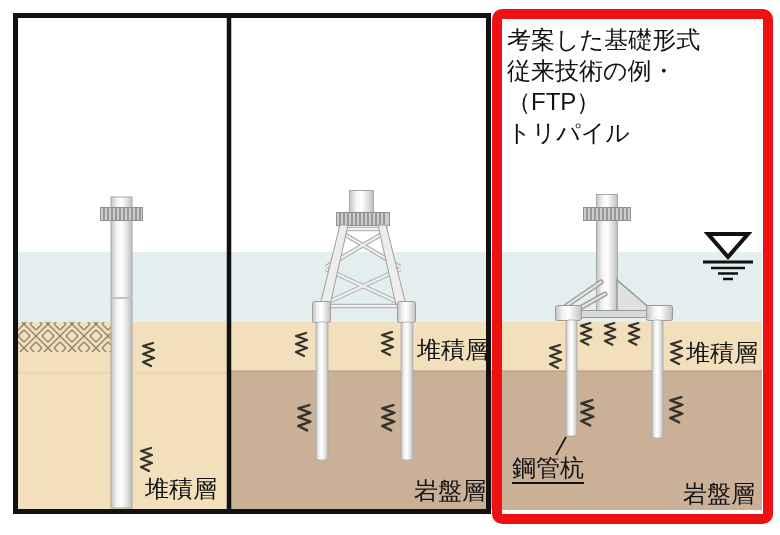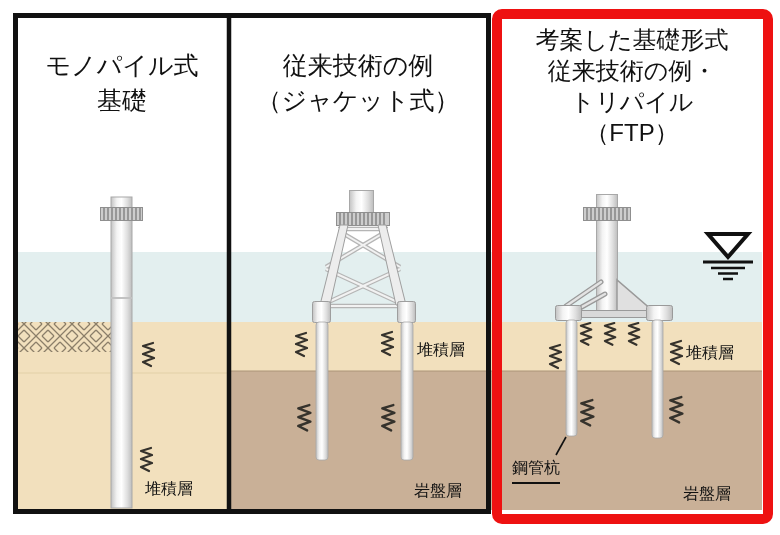--- a/index.html
+++ b/index.html
@@ -1,21 +1,21 @@
 <!DOCTYPE html>
 <html style="--water: #e3efef; --sediment: #f2e0bd; --bedrock: #c9b097; --highlight: #ee1111; --frame: #111111;"><head>
 <meta charset="utf-8">
 <style>
   html,body{margin:0;padding:0;background:#ffffff;}
   #stage{position:relative;width:780px;height:535px;background:#ffffff;overflow:hidden;
          font-family:"Liberation Sans","DejaVu Sans",sans-serif;color:#111;}
   #scene{position:absolute;left:0;top:0;}
-  .title{position:absolute;text-align:center;font-size:25px;line-height:35px;color:#111;white-space:nowrap;}
+  .title{position:absolute;text-align:left;font-size:25px;line-height:35px;color:#111;white-space:nowrap;}
   .title.small{font-size:24px;line-height:31px;}
-  .label{position:absolute;font-size:16px;line-height:26px;color:#111;white-space:nowrap;}
+  .label{position:absolute;font-size:24px;line-height:26px;color:#111;white-space:nowrap;}
   .label.underlined{border-bottom:2px solid #111;padding-bottom:1px;text-align:right;}
   #highlight-frame{position:absolute;left:492px;top:9px;width:281px;height:515px;
                    box-sizing:border-box;border:10px solid var(--highlight,#ee1111);
                    border-radius:10px;pointer-events:none;}
 </style>
 </head>
 <body>
 
 <div id="stage">
 
@@ -167,33 +167,25 @@
         <line x1="723" y1="279" x2="733" y2="279" stroke-width="2.5"></line>
       </g>
     </g>
 
     <g>
       <rect x="15.5" y="15.5" width="473" height="496" fill="none" stroke="#111" stroke-width="5"></rect>
       <line x1="229" y1="15" x2="229" y2="511" stroke="#111" stroke-width="4.5"></line>
     </g>
   </svg>
 
-  <div class="title" style="left:22px;top:48px;width:200px;">
-    <div>モノパイル式</div>
-    <div>基礎</div>
-  </div>
-  <div class="title" style="left:238px;top:48px;width:240px;">
-    <div>従来技術の例</div>
-    <div>（ジャケット式）</div>
-  </div>
   <div class="title small" style="left:507px;top:24px;width:250px;">
     <div>考案した基礎形式</div>
     <div>従来技術の例・</div>
+    <div>（FTP）</div>
     <div>トリパイル</div>
-    <div>（FTP）</div>
   </div>
 
   <div class="label" style="left:145px;top:476px;">堆積層</div>
   <div class="label" style="left:417px;top:337px;">堆積層</div>
   <div class="label" style="left:414px;top:478px;">岩盤層</div>
   <div class="label" style="left:686px;top:340px;">堆積層</div>
   <div class="label underlined" style="left:512px;top:455px;">鋼管杭</div>
   <div class="label" style="left:683px;top:481px;">岩盤層</div>
 
   <div id="highlight-frame"></div>

